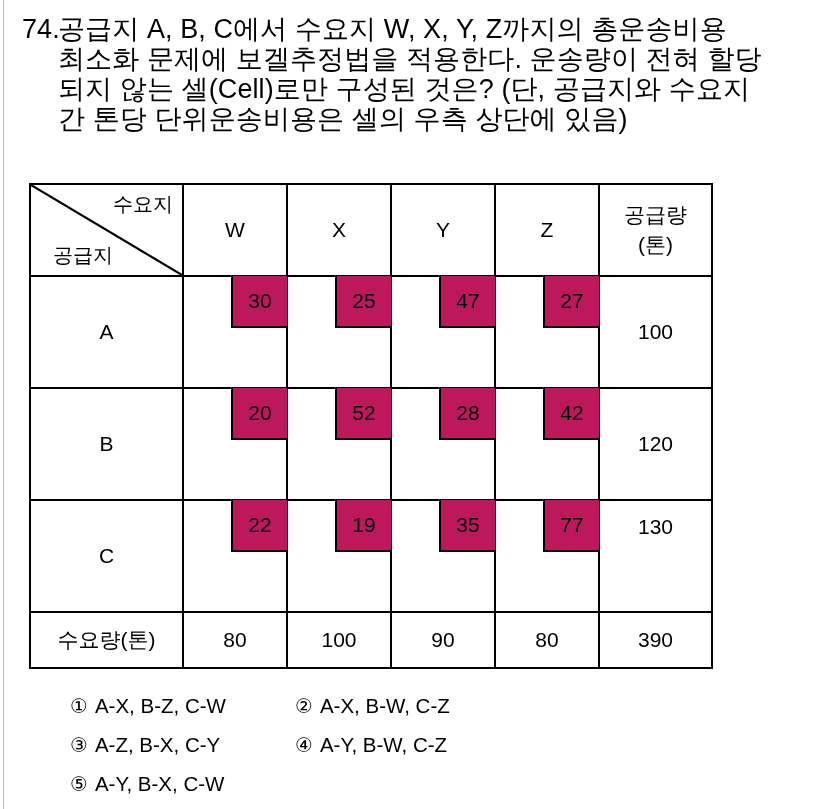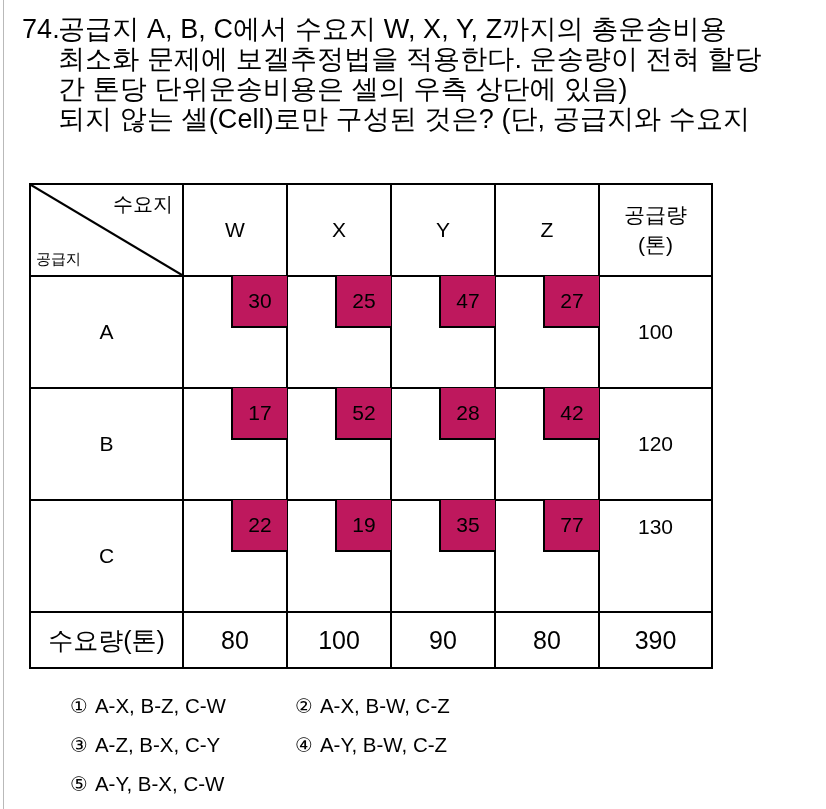--- a/index.html
+++ b/index.html
@@ -89,23 +89,23 @@
     display: block;
   }
   .corner-cell .lbl-dest {
     position: absolute;
     right: 9px;
     top: 6px;
     font-size: 20px;
   }
   .corner-cell .lbl-src {
     position: absolute;
-    left: 5px;
+    left: 22px;
     bottom: 6px;
-    font-size: 15px;
+    font-size: 20px;
   }
 
   .dest-head {
     height: 90px;
     font-size: 21px;
   }
   .supply-head {
     height: 90px;
     font-size: 20px;
     line-height: 30px;
@@ -147,21 +147,21 @@
     right: 0;
     text-align: center;
     font-size: 21px;
   }
   .supply-val.mid { top: 50%; transform: translateY(-50%); }
   .supply-val.top { top: 14px; }
 
   
   .demand-row td {
     height: 54px;
-    font-size: 25px;
+    font-size: 21px;
   }
   .demand-label { font-size: 20px; }
 
   
   .options {
     position: absolute;
     left: 0;
     top: 686px;
     width: 826px;
     text-align: center;
@@ -185,22 +185,22 @@
   }
 </style>
 </head>
 <body>
 
 <div class="page-edge"></div>
 
 <div class="question-block">
   <span class="question-line"><span class="q-number">74.</span><span>공급지 A, B, C에서 수요지 W, X, Y, Z까지의 총운송비용</span></span>
   <span class="question-line"><span class="q-indent"></span><span>최소화 문제에 보겔추정법을 적용한다. 운송량이 전혀 할당</span></span>
+  <span class="question-line"><span class="q-indent"></span><span>되지 않는 셀(Cell)로만 구성된 것은? (단, 공급지와 수요지</span></span>
   <span class="question-line"><span class="q-indent"></span><span>간 톤당 단위운송비용은 셀의 우측 상단에 있음)</span></span>
-  <span class="question-line"><span class="q-indent"></span><span>되지 않는 셀(Cell)로만 구성된 것은? (단, 공급지와 수요지</span></span>
 </div>
 
 <table class="matrix-table">
   <colgroup>
     <col class="c-head">
     <col class="c-dest">
     <col class="c-dest">
     <col class="c-dest">
     <col class="c-dest">
     <col class="c-supply">
@@ -241,21 +241,21 @@
         <span class="cost-box">27</span>
       </td>
       <td class="supply-cell">
         <span class="supply-val mid">100</span>
       </td>
     </tr>
 
     <tr>
       <td class="row-label">B</td>
       <td class="cost-cell">
-        <span class="cost-box">17</span>
+        <span class="cost-box">20</span>
       </td>
       <td class="cost-cell">
         <span class="cost-box">52</span>
       </td>
       <td class="cost-cell">
         <span class="cost-box">28</span>
       </td>
       <td class="cost-cell">
         <span class="cost-box">42</span>
       </td>

